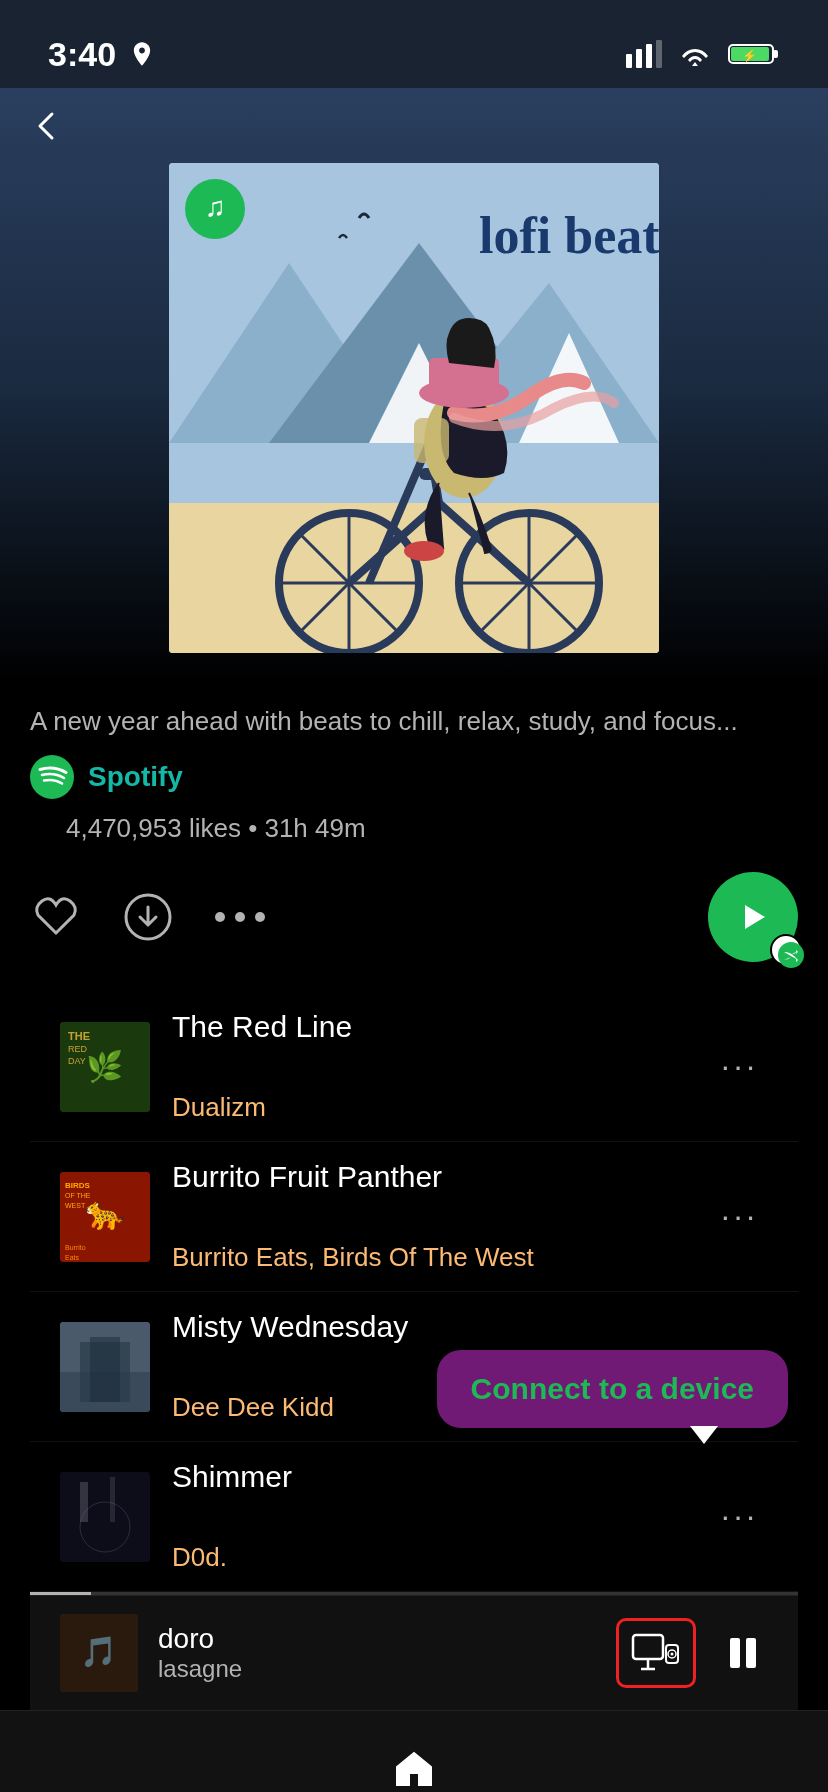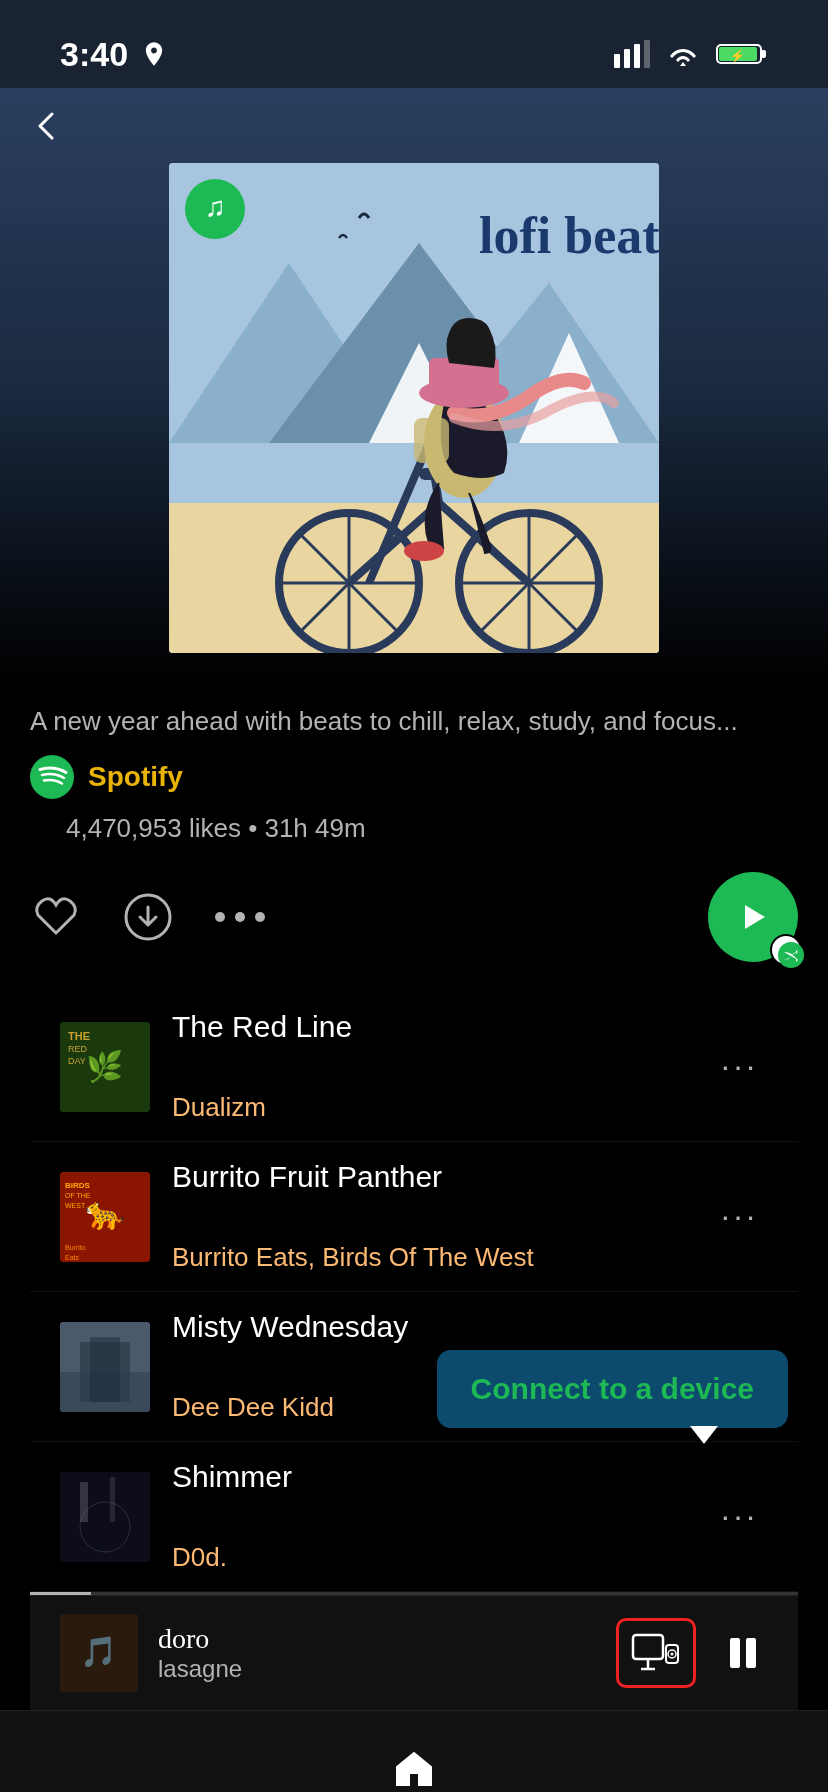--- a/index.html
+++ b/index.html
@@ -13,21 +13,21 @@
       overflow-x: hidden;
     }
 
     
     .status-bar {
       background: #1a2332;
       height: 88px;
       display: flex;
       align-items: center;
       justify-content: space-between;
-      padding: 0 60px;
+      padding: 0 48px;
       padding-top: 20px;
     }
     .status-time {
       font-size: 34px;
       font-weight: 600;
       color: #fff;
       display: flex;
       align-items: center;
       gap: 12px;
     }
@@ -93,21 +93,21 @@
     }
 
     .spotify-logo {
       width: 44px;
       height: 44px;
     }
 
     .artist-name {
       font-size: 28px;
       font-weight: 700;
-      color: #eab308;
+      color: #14b8a6;
     }
 
     .stats-row {
       font-size: 26px;
       color: #b3b3b3;
       margin-bottom: 28px;
       margin-left: 36px;
     }
 
     .controls-row {
@@ -218,22 +218,22 @@
       cursor: pointer;
       padding: 10px;
       letter-spacing: 2px;
     }
 
     
     .connect-tooltip {
       position: absolute;
       right: 30px;
       bottom: 100%;
-      background: #0c4a6e;
-      border-radius: 14px;
+      background: #701a75;
+      border-radius: 24px;
       padding: 22px 34px;
       white-space: nowrap;
       z-index: 100;
     }
     .connect-tooltip::after {
       content: '';
       position: absolute;
       bottom: -16px;
       right: 70px;
       width: 0;
@@ -269,21 +269,20 @@
     }
 
     .now-playing-info {
       flex: 1;
     }
 
     .now-playing-title {
       font-size: 28px;
       color: #fff;
       font-weight: 500;
-      font-family: Liberation Serif, serif;
     }
 
     .now-playing-artist {
       font-size: 24px;
       color: #b3b3b3;
     }
 
     .now-playing-controls {
       display: flex;
       align-items: center;

